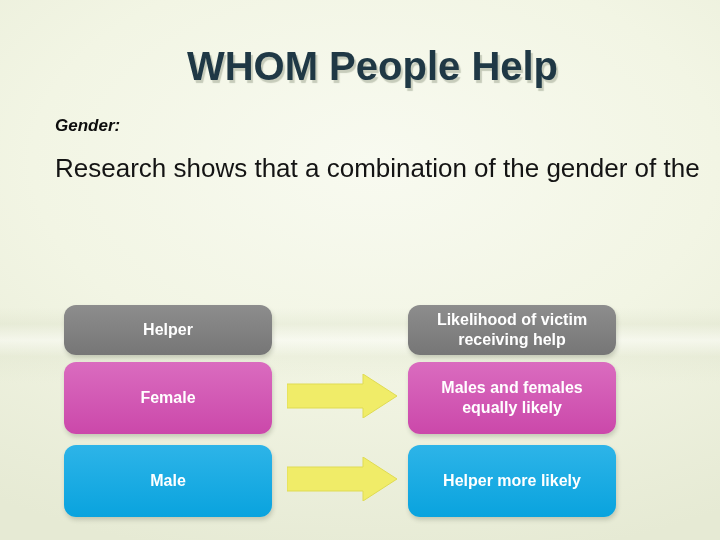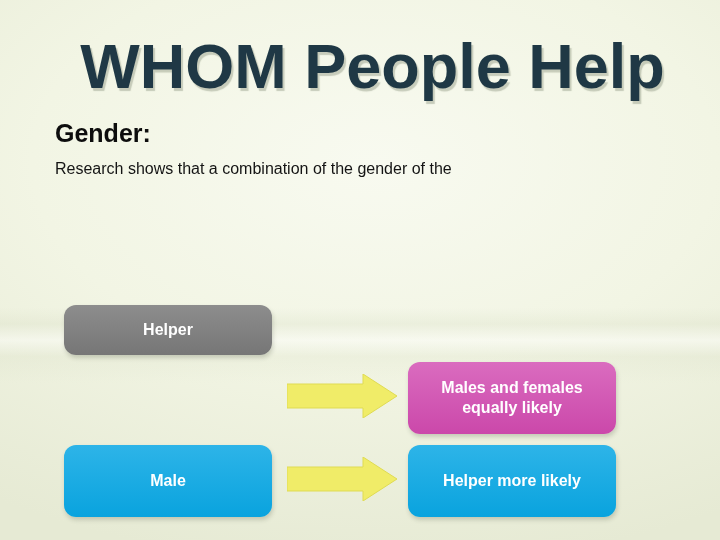--- a/index.html
+++ b/index.html
@@ -10,31 +10,31 @@
       linear-gradient(to bottom,
         rgba(255,255,255,0) 57%,
         rgba(203,210,182,0.20) 60%,
         rgba(255,255,255,0.40) 63%,
         rgba(203,210,182,0.15) 66%,
         rgba(255,255,255,0) 71%),
       radial-gradient(ellipse 95% 75% at 52% 30%, #f8faf0 0%, #f2f5e4 50%, #e6ead4 100%);
   }
   .title {
     position:absolute; left:25px; top:38px; width:695px;
-    text-align:center; font-weight:700; font-size:63px; line-height:56px;
+    text-align:center; font-weight:700; font-size:40px; line-height:56px;
     color:#1f3845; letter-spacing:0px;
     text-shadow:2px 3px 1px rgba(160,168,148,0.55);
   }
   .heading {
-    position:absolute; left:55px; top:120px;
-    font-weight:700; font-size:25px; line-height:26px; color:#0d0d0d;
+    position:absolute; left:55px; top:113px;
+    font-weight:700; font-size:17px; line-height:26px; color:#0d0d0d;font-style:italic;
   }
   .para {
     position:absolute; left:55px; top:146px; width:640px;
-    font-size:16px; color:#141414;
+    font-size:26px; color:#141414;
   }
   .para .line { height:45px; line-height:45px; white-space:nowrap; }
   .box {
     position:absolute; width:208px; box-sizing:border-box;
     border-radius:12px; padding:4px 14px;
     display:flex; align-items:center; justify-content:center;
     text-align:center; color:#ffffff; font-weight:700;
     font-size:16px; line-height:20px;
     box-shadow:1px 3px 4px rgba(110,115,95,0.30);
   }
@@ -55,21 +55,23 @@
 
   <div class="title">WHOM People Help</div>
 
   <div class="heading">Gender:</div>
 
   <div class="para">
     <div class="line">Research shows that a combination of the gender of the</div>
   </div>
 
   <div class="box hdr col1">Helper</div>
+  <div class="box hdr col2">Likelihood of victim receiving help</div>
 
+  <div class="box r1 col1">Female</div>
   <div class="arrow a1">
     <svg viewBox="0 0 110 44" xmlns="http://www.w3.org/2000/svg">
       <polygon points="0,10 76,10 76,0 110,22 76,44 76,34 0,34" fill="#f0ec68" stroke="#dfdb52" stroke-width="1"></polygon>
     </svg>
   </div>
   <div class="box r1 col2">Males and females equally likely</div>
 
   <div class="box r2 col1">Male</div>
   <div class="arrow a2">
     <svg viewBox="0 0 110 44" xmlns="http://www.w3.org/2000/svg">

